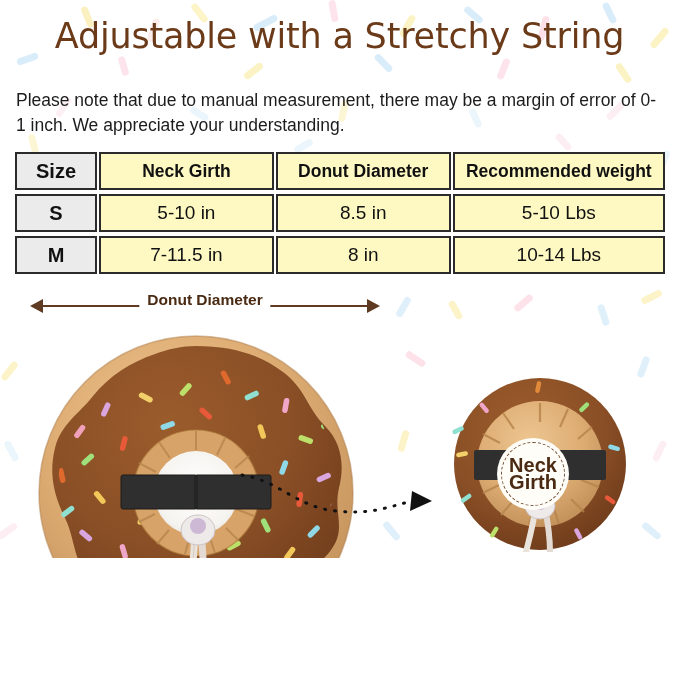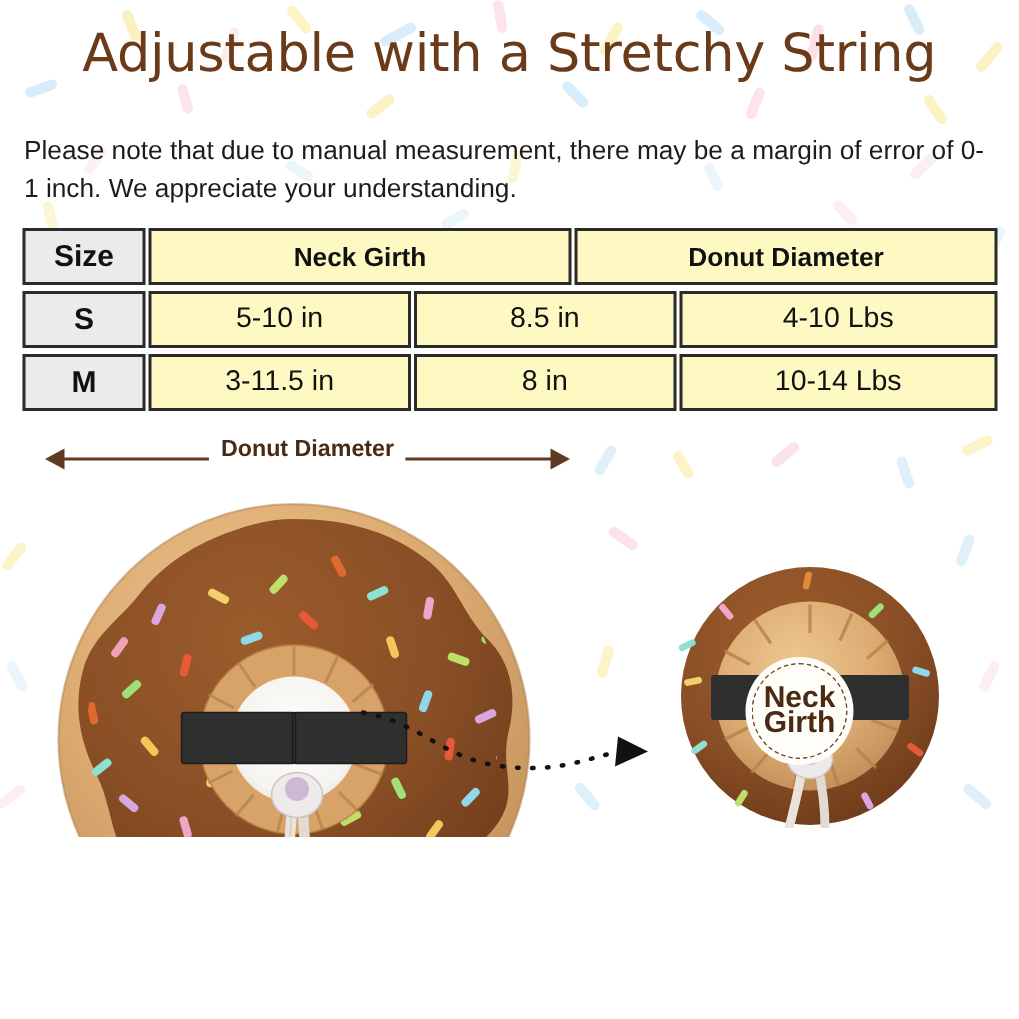--- a/index.html
+++ b/index.html
@@ -263,30 +263,31 @@
 
   <div id="title">Adjustable with a Stretchy String</div>
 
   <div id="note">Please note that due to manual measurement, there may be a margin of error of 0-1 inch. We appreciate your understanding.</div>
 
   <div id="size-table">
     <div class="trow header">
       <div class="tcell size-col">Size</div>
       <div class="tcell c2">Neck Girth</div>
       <div class="tcell c3">Donut Diameter</div>
+      <div class="tcell c4">Recommended weight</div>
     </div>
     <div class="trow body">
       <div class="tcell size-col">S</div>
       <div class="tcell c2">5-10 in</div>
       <div class="tcell c3">8.5 in</div>
-      <div class="tcell c4">4-10 Lbs</div>
+      <div class="tcell c4">5-10 Lbs</div>
     </div>
     <div class="trow body">
       <div class="tcell size-col">M</div>
-      <div class="tcell c2">3-11.5 in</div>
+      <div class="tcell c2">7-11.5 in</div>
       <div class="tcell c3">8 in</div>
       <div class="tcell c4">10-14 Lbs</div>
     </div>
   </div>
 
   <div id="diameter-measure">
     <div class="m-line"></div>
     <div class="m-arrow left"></div>
     <div class="m-arrow right"></div>
     <div class="m-label">Donut Diameter</div>

